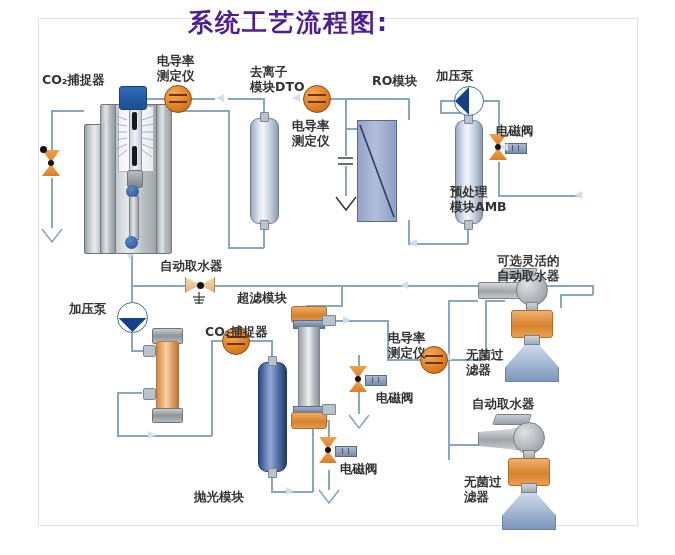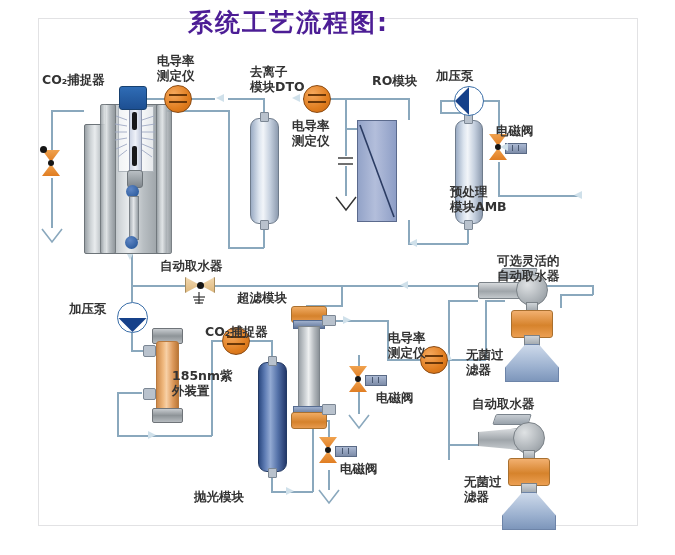--- a/index.html
+++ b/index.html
@@ -433,22 +433,20 @@
 测定仪</div>
   <div class="lbl b" style="left:372px;top:73px;">RO模块</div>
   <div class="lbl b" style="left:436px;top:68px;">加压泵</div>
   <div class="lbl b" style="left:496px;top:123px;">电磁阀</div>
   <div class="lbl b" style="left:450px;top:184px;">预处理
 模块AMB</div>
   <div class="lbl b" style="left:160px;top:258px;">自动取水器</div>
   <div class="lbl b" style="left:69px;top:301px;">加压泵</div>
   <div class="lbl b" style="left:237px;top:290px;">超滤模块</div>
   <div class="lbl b" style="left:205px;top:324px;">CO₂捕捉器</div>
-  <div class="lbl b" style="left:172px;top:368px;">185nm紫
-外装置</div>
   <div class="lbl b" style="left:388px;top:330px;">电导率
 测定仪</div>
   <div class="lbl b" style="left:376px;top:390px;">电磁阀</div>
   <div class="lbl b" style="left:340px;top:461px;">电磁阀</div>
   <div class="lbl b" style="left:194px;top:489px;">抛光模块</div>
   <div class="lbl b" style="left:497px;top:245px;margin-top:8px;">可选灵活的
 自动取水器</div>
   <div class="lbl b" style="left:466px;top:347px;">无菌过
 滤器</div>
   <div class="lbl b" style="left:472px;top:396px;">自动取水器</div>

